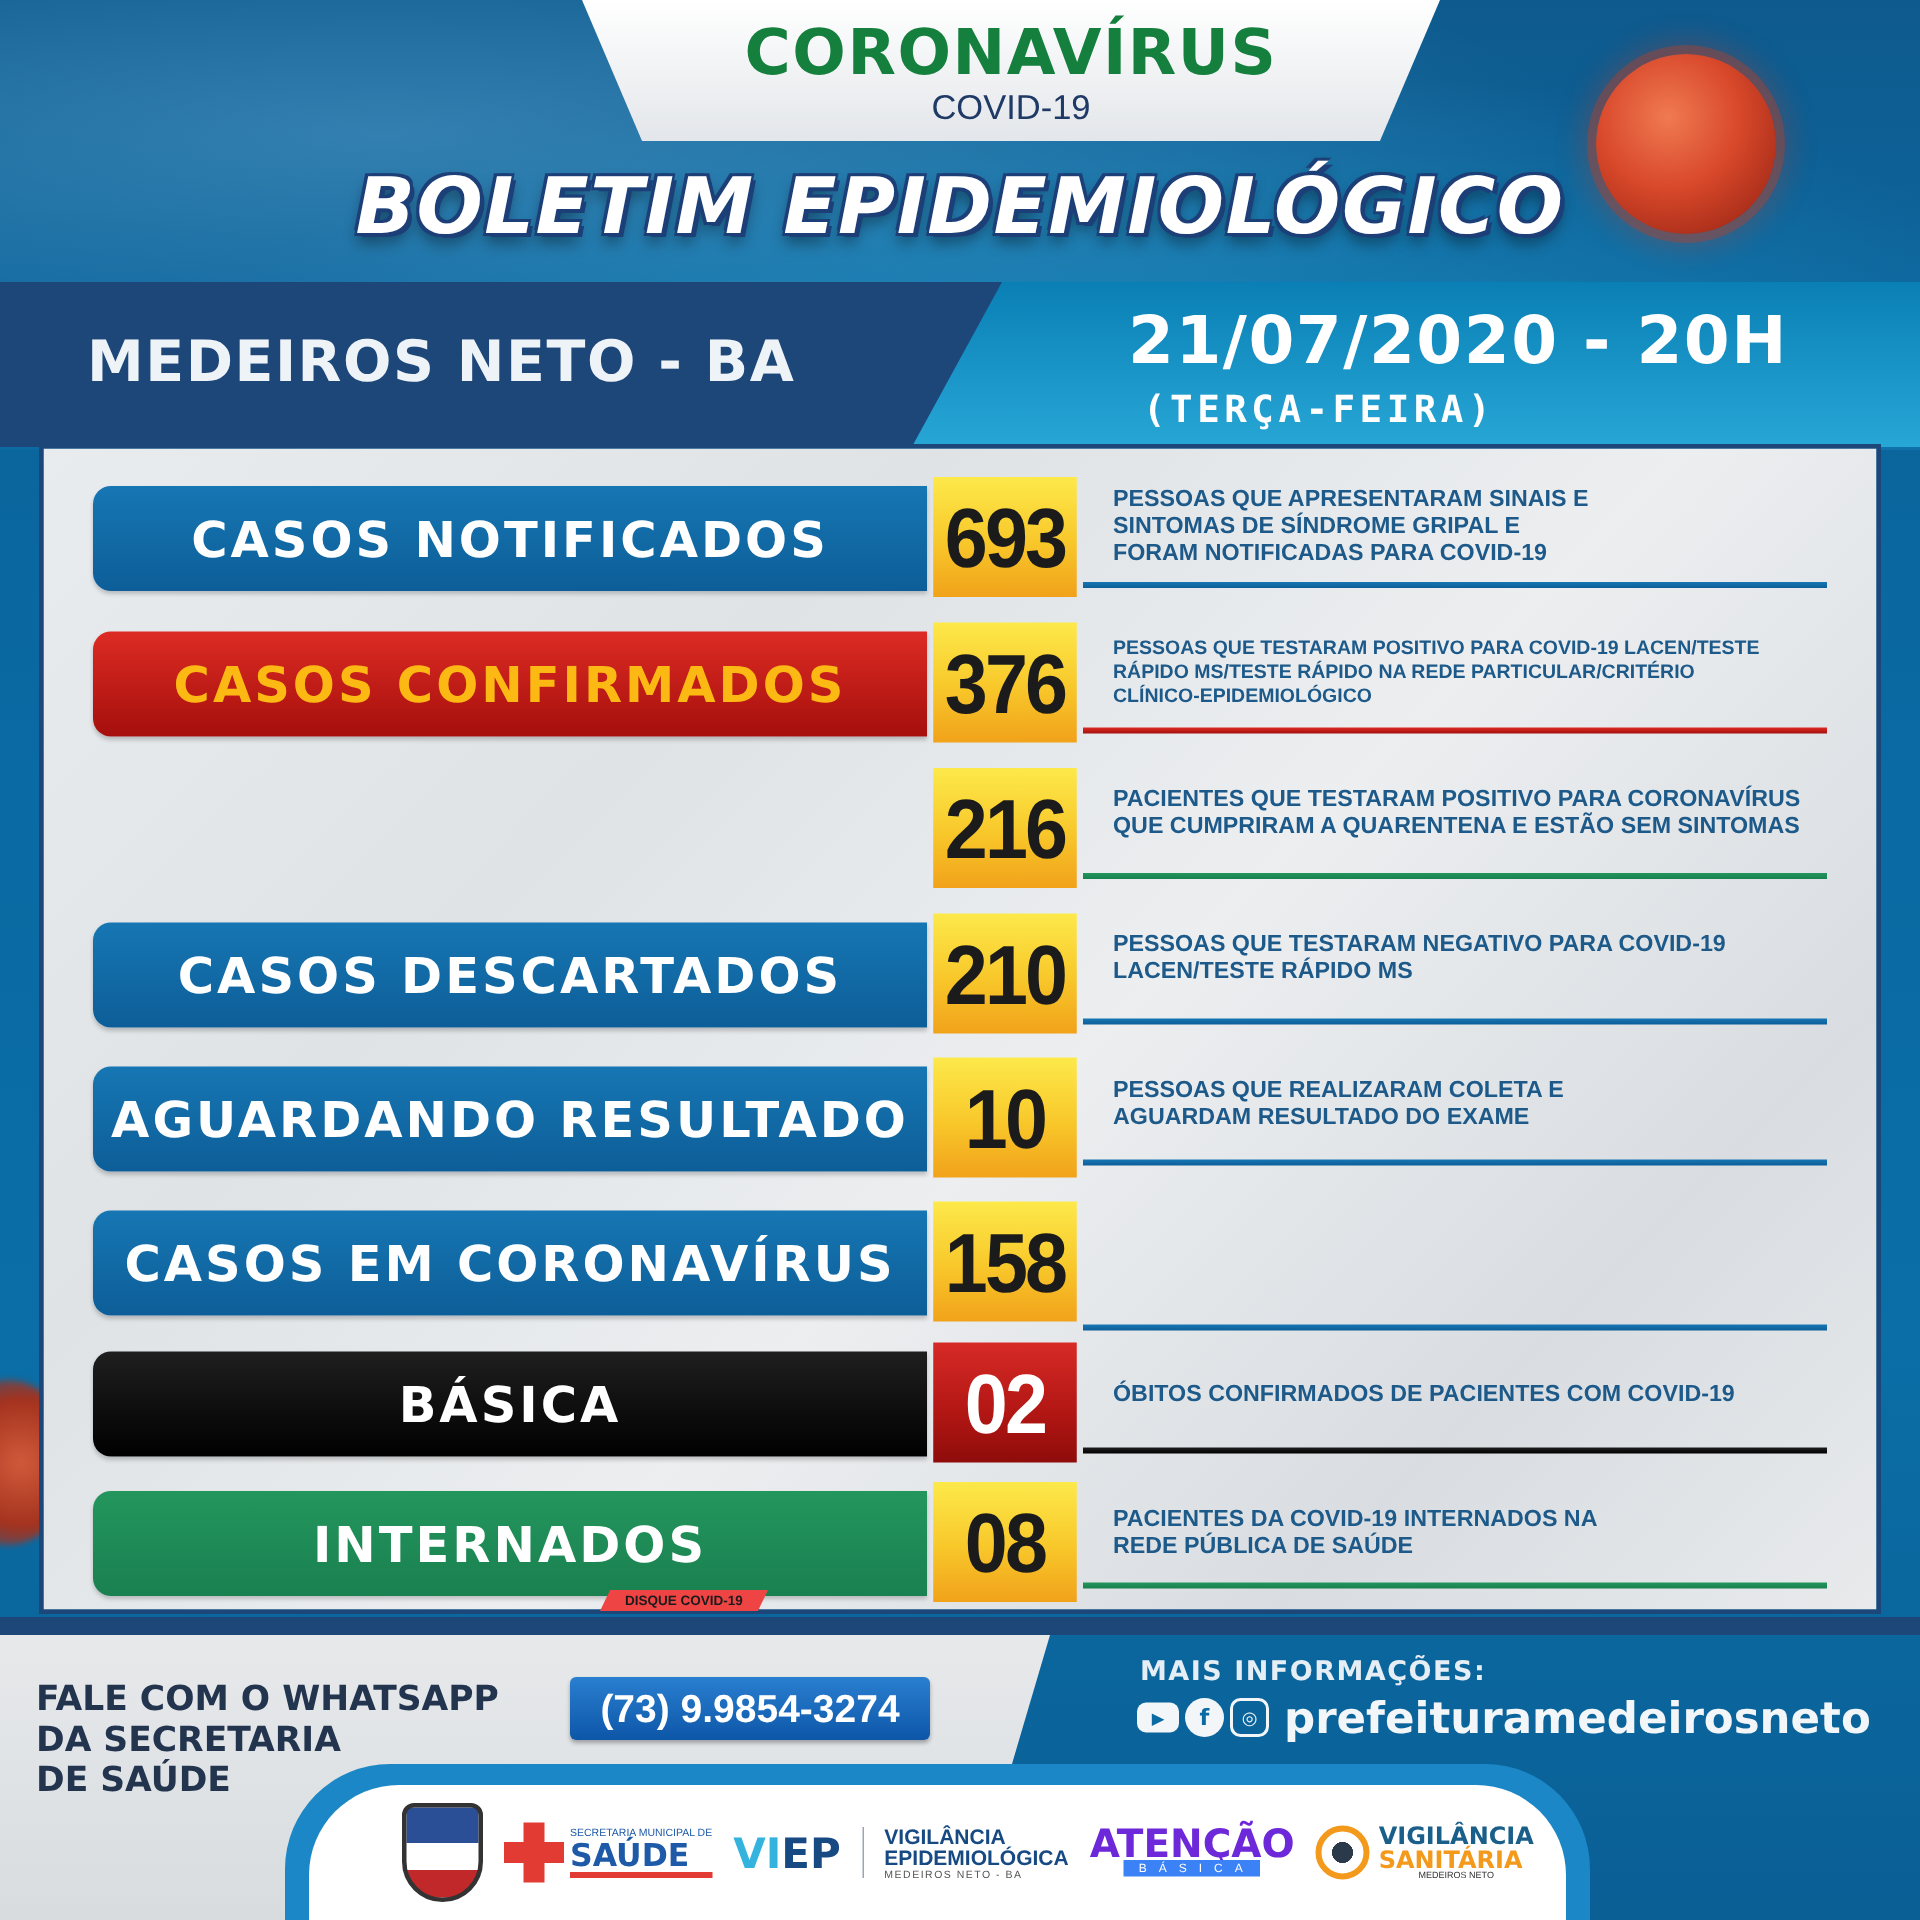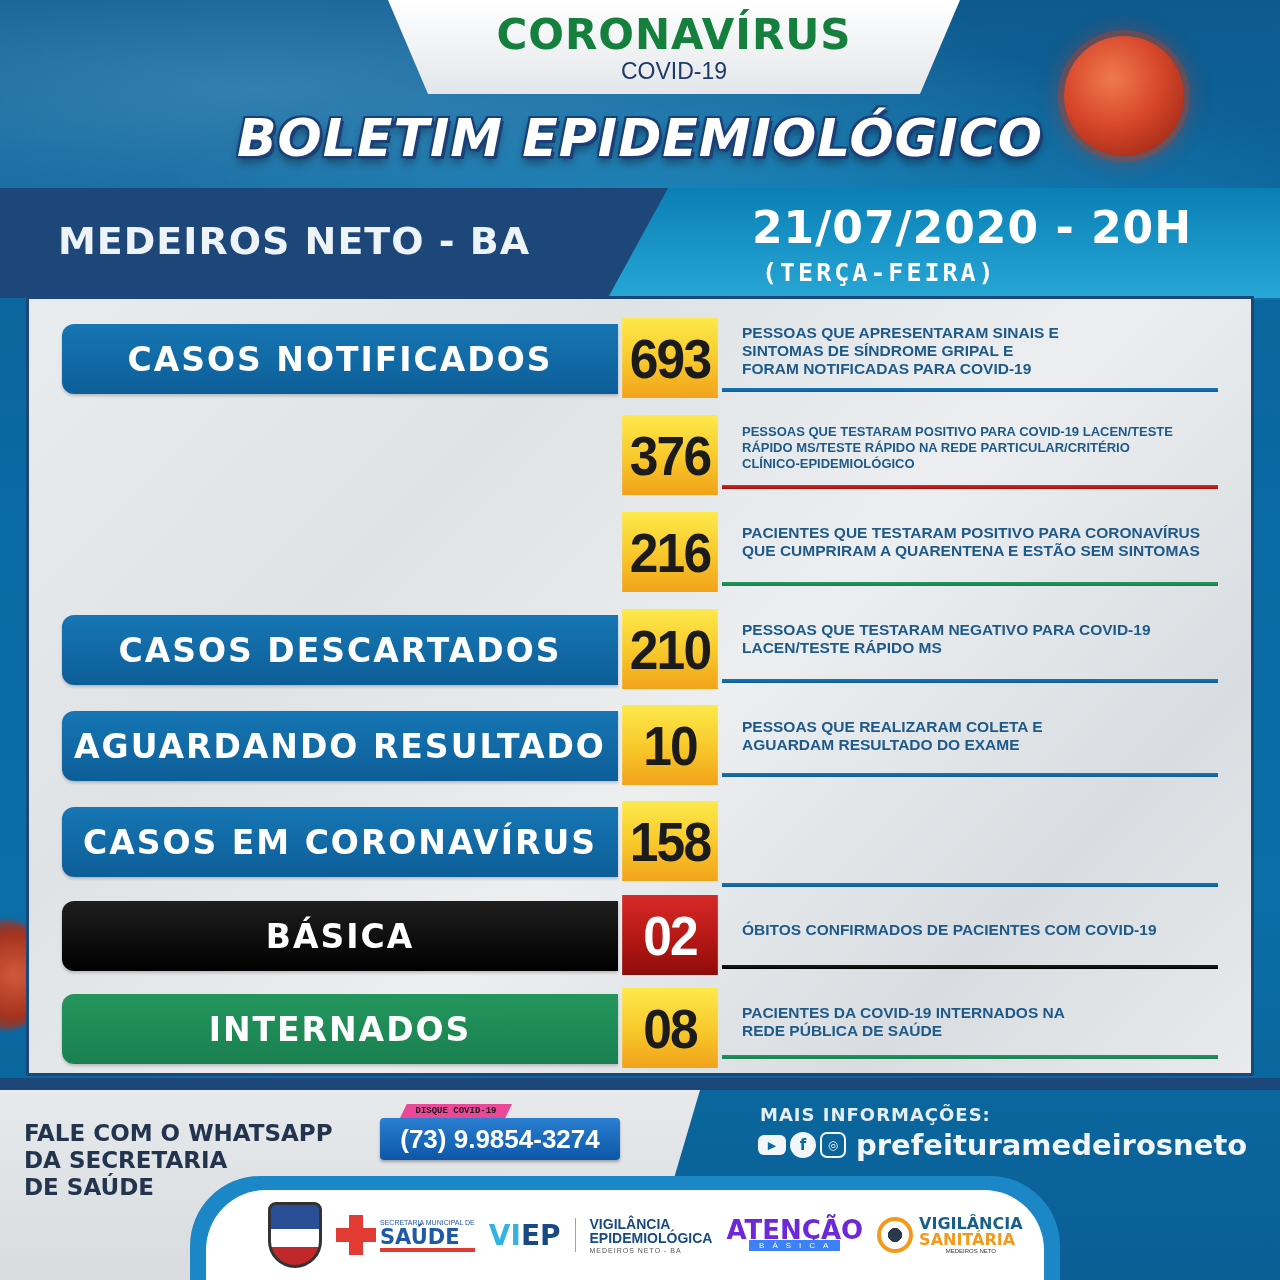--- a/index.html
+++ b/index.html
@@ -119,23 +119,23 @@
   }
   .footer-sep {
     position: absolute; left: 0; top: 1078px; width: 1280px; height: 12px; background: #1d4679;
   }
   .whats {
     position: absolute; left: 24px; top: 1120px;
     font-family: "DejaVu Sans", sans-serif; font-weight: bold; font-size: 23px;
     line-height: 27px; color: #22344e;
   }
   .disque-tag {
-    position: absolute; left: 400px; top: 1104px; width: 112px; height: 14px;
-    background: #ec4899; clip-path: polygon(6% 0, 100% 0, 94% 100%, 0 100%);
-    font-family: Liberation Mono, monospace; font-weight: bold; font-size: 9px;
+    position: absolute; left: 400px; top: 1060px; width: 112px; height: 14px;
+    background: #ef4444; clip-path: polygon(6% 0, 100% 0, 94% 100%, 0 100%);
+    font-family: Liberation Sans, sans-serif; font-weight: bold; font-size: 9px;
     color: #1b1b1b; text-align: center; line-height: 14px;
   }
   .phone {
     position: absolute; left: 380px; top: 1118px; width: 240px; height: 42px;
     background: linear-gradient(180deg, #2a7fd0 0%, #0d56a8 100%); border-radius: 4px;
     font-family: "Liberation Sans", sans-serif; font-weight: bold; font-size: 26px;
     color: #ffffff; text-align: center; line-height: 42px;
     box-shadow: 0 2px 3px rgba(0,0,0,0.3);
   }
   .more-info {
@@ -221,20 +221,23 @@
 <div class="row" style="top:324px;">
   <div class="label-bar c-blue">CASOS NOTIFICADOS</div>
   <div class="value-box">693</div>
   <div class="desc" style="top:0px;white-space:pre-line;">PESSOAS QUE APRESENTARAM SINAIS E
 SINTOMAS DE SÍNDROME GRIPAL E
 FORAM NOTIFICADAS PARA COVID-19</div>
   <div class="rule c-blue" style="top:64px;"></div>
 </div>
 
 <div class="row" style="top:421px;">
+  <div class="label-bar c-red">
+      <span class="t-yellow">CASOS CONFIRMADOS</span>
+    </div>
   <div class="value-box">376</div>
   <div class="desc small" style="top:3px;white-space:pre-line;">PESSOAS QUE TESTARAM POSITIVO PARA COVID-19 LACEN/TESTE
 RÁPIDO MS/TESTE RÁPIDO NA REDE PARTICULAR/CRITÉRIO
 CLÍNICO-EPIDEMIOLÓGICO</div>
   <div class="rule c-red" style="top:64px;"></div>
 </div>
 
 <div class="row" style="top:518px;">
   <div class="value-box">216</div>
   <div class="desc" style="top:6px;white-space:pre-line;">PACIENTES QUE TESTARAM POSITIVO PARA CORONAVÍRUS

